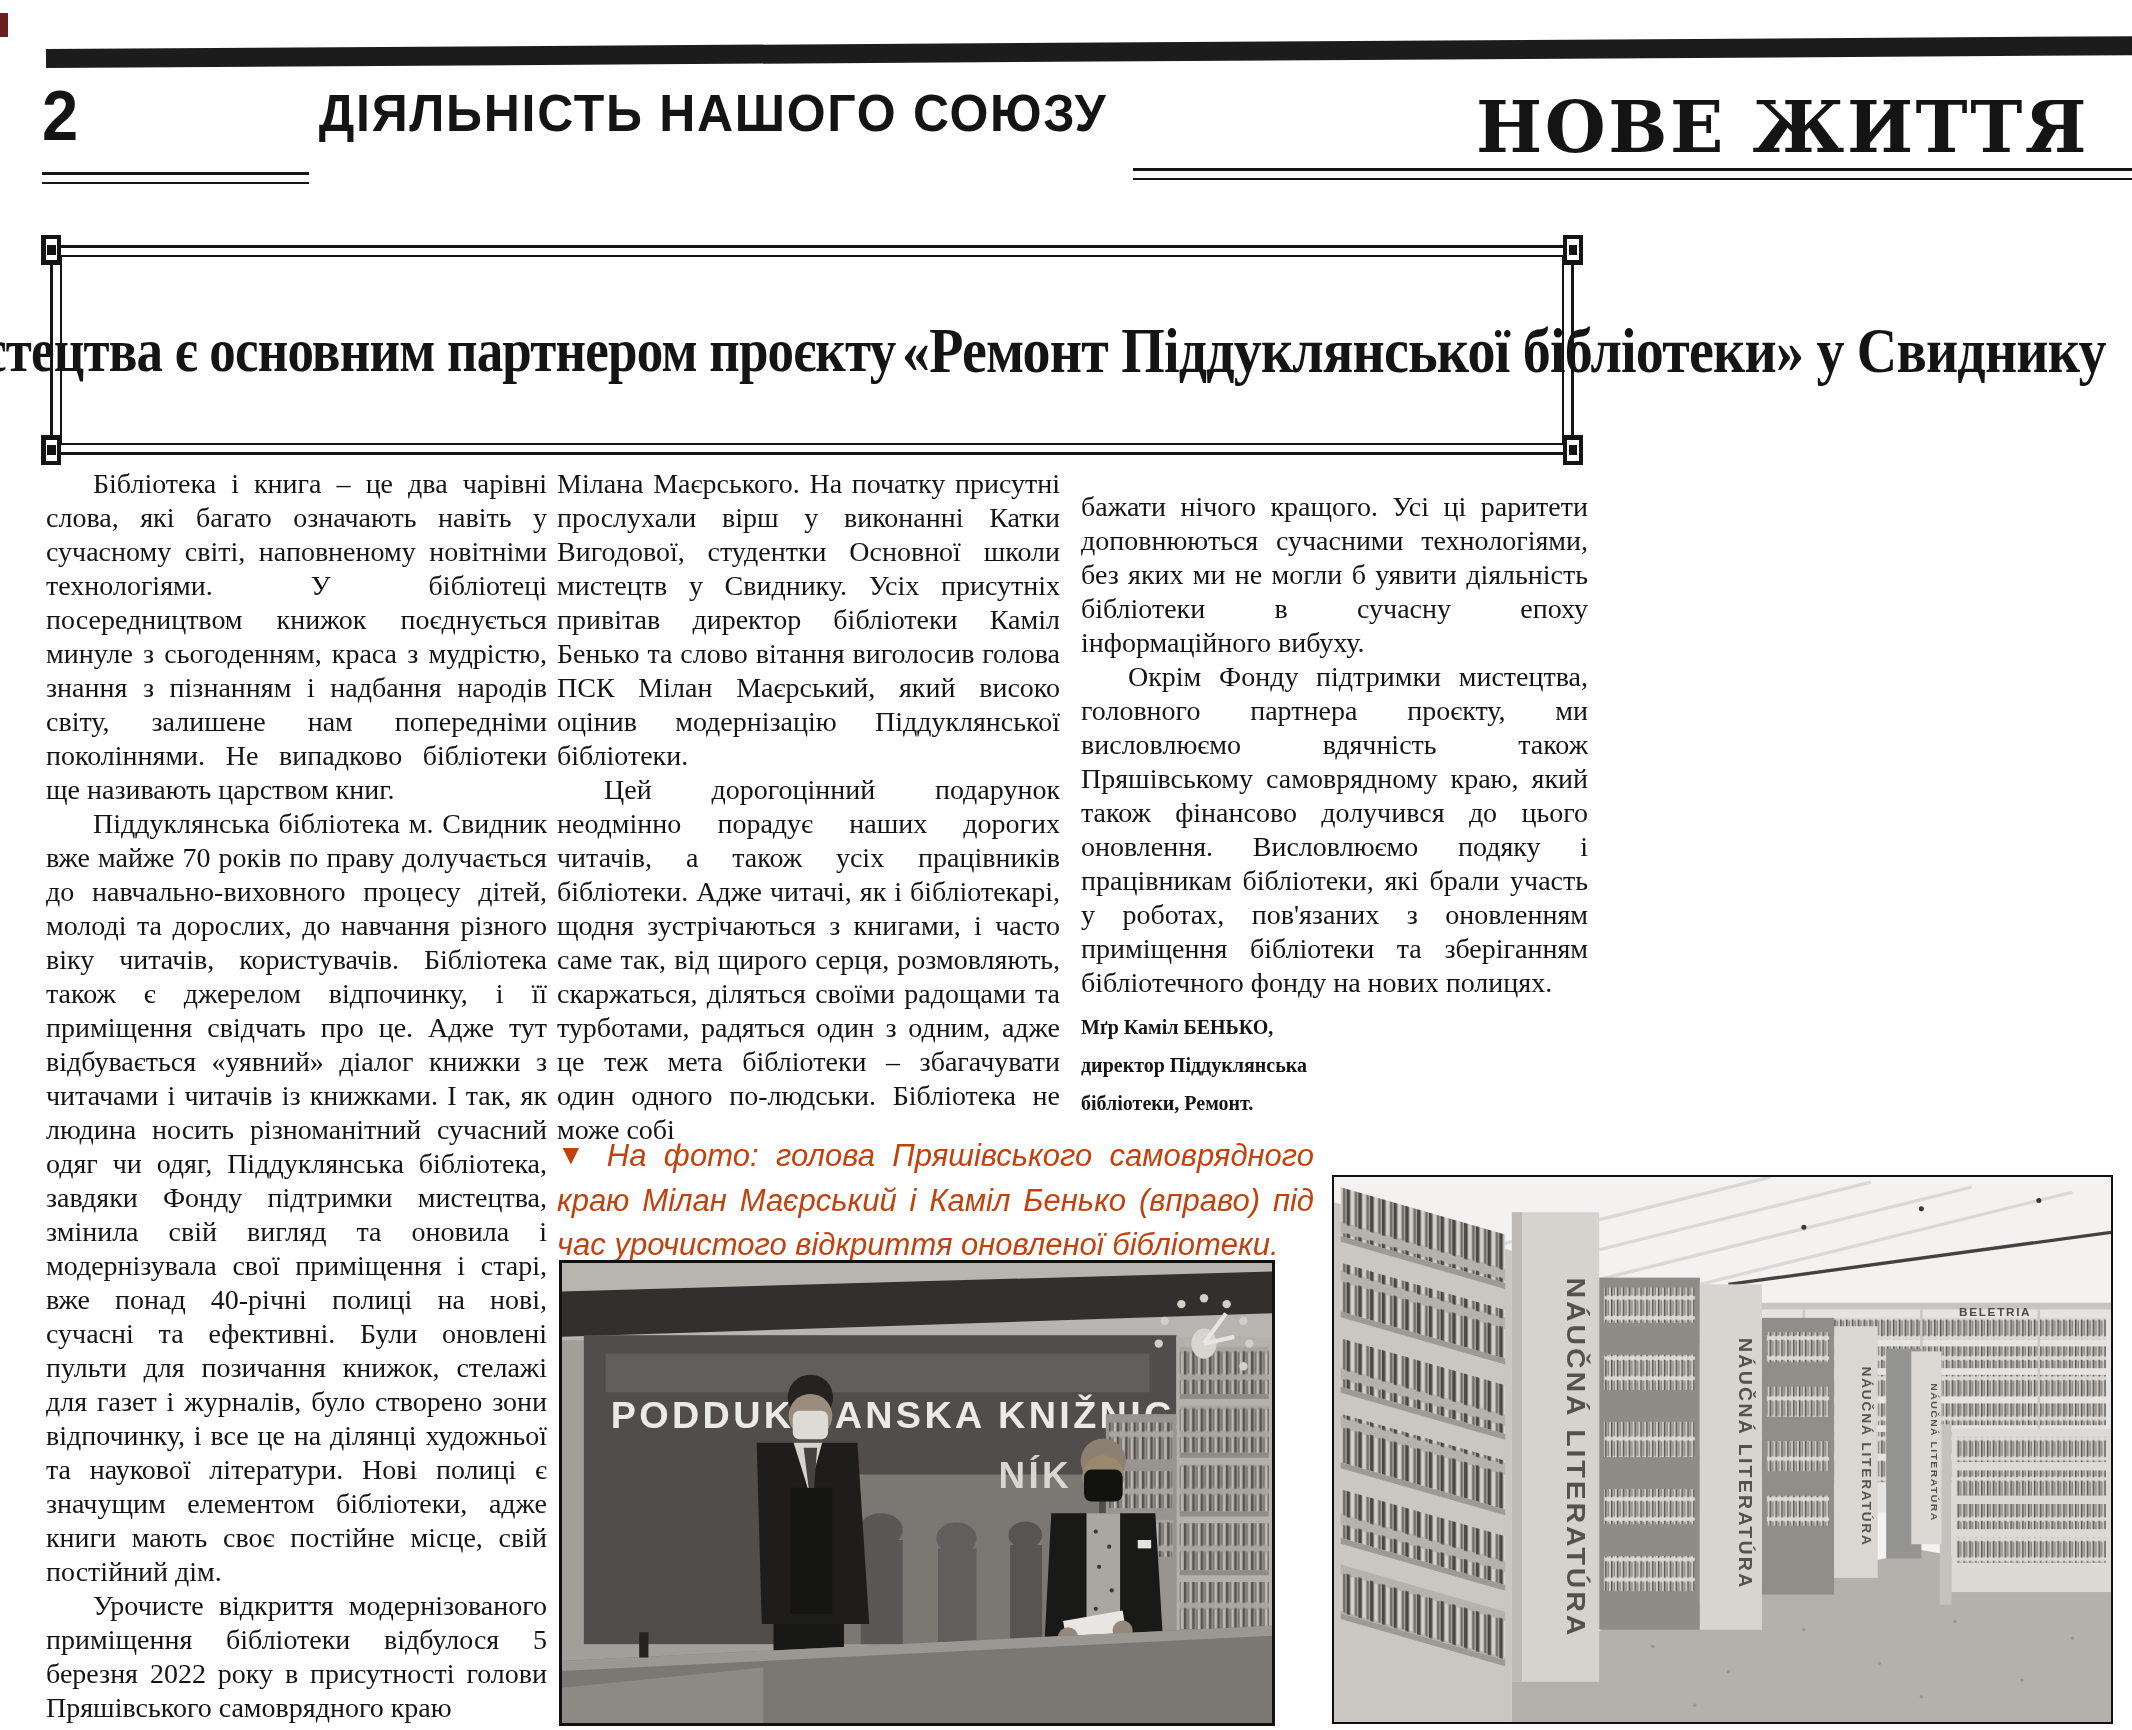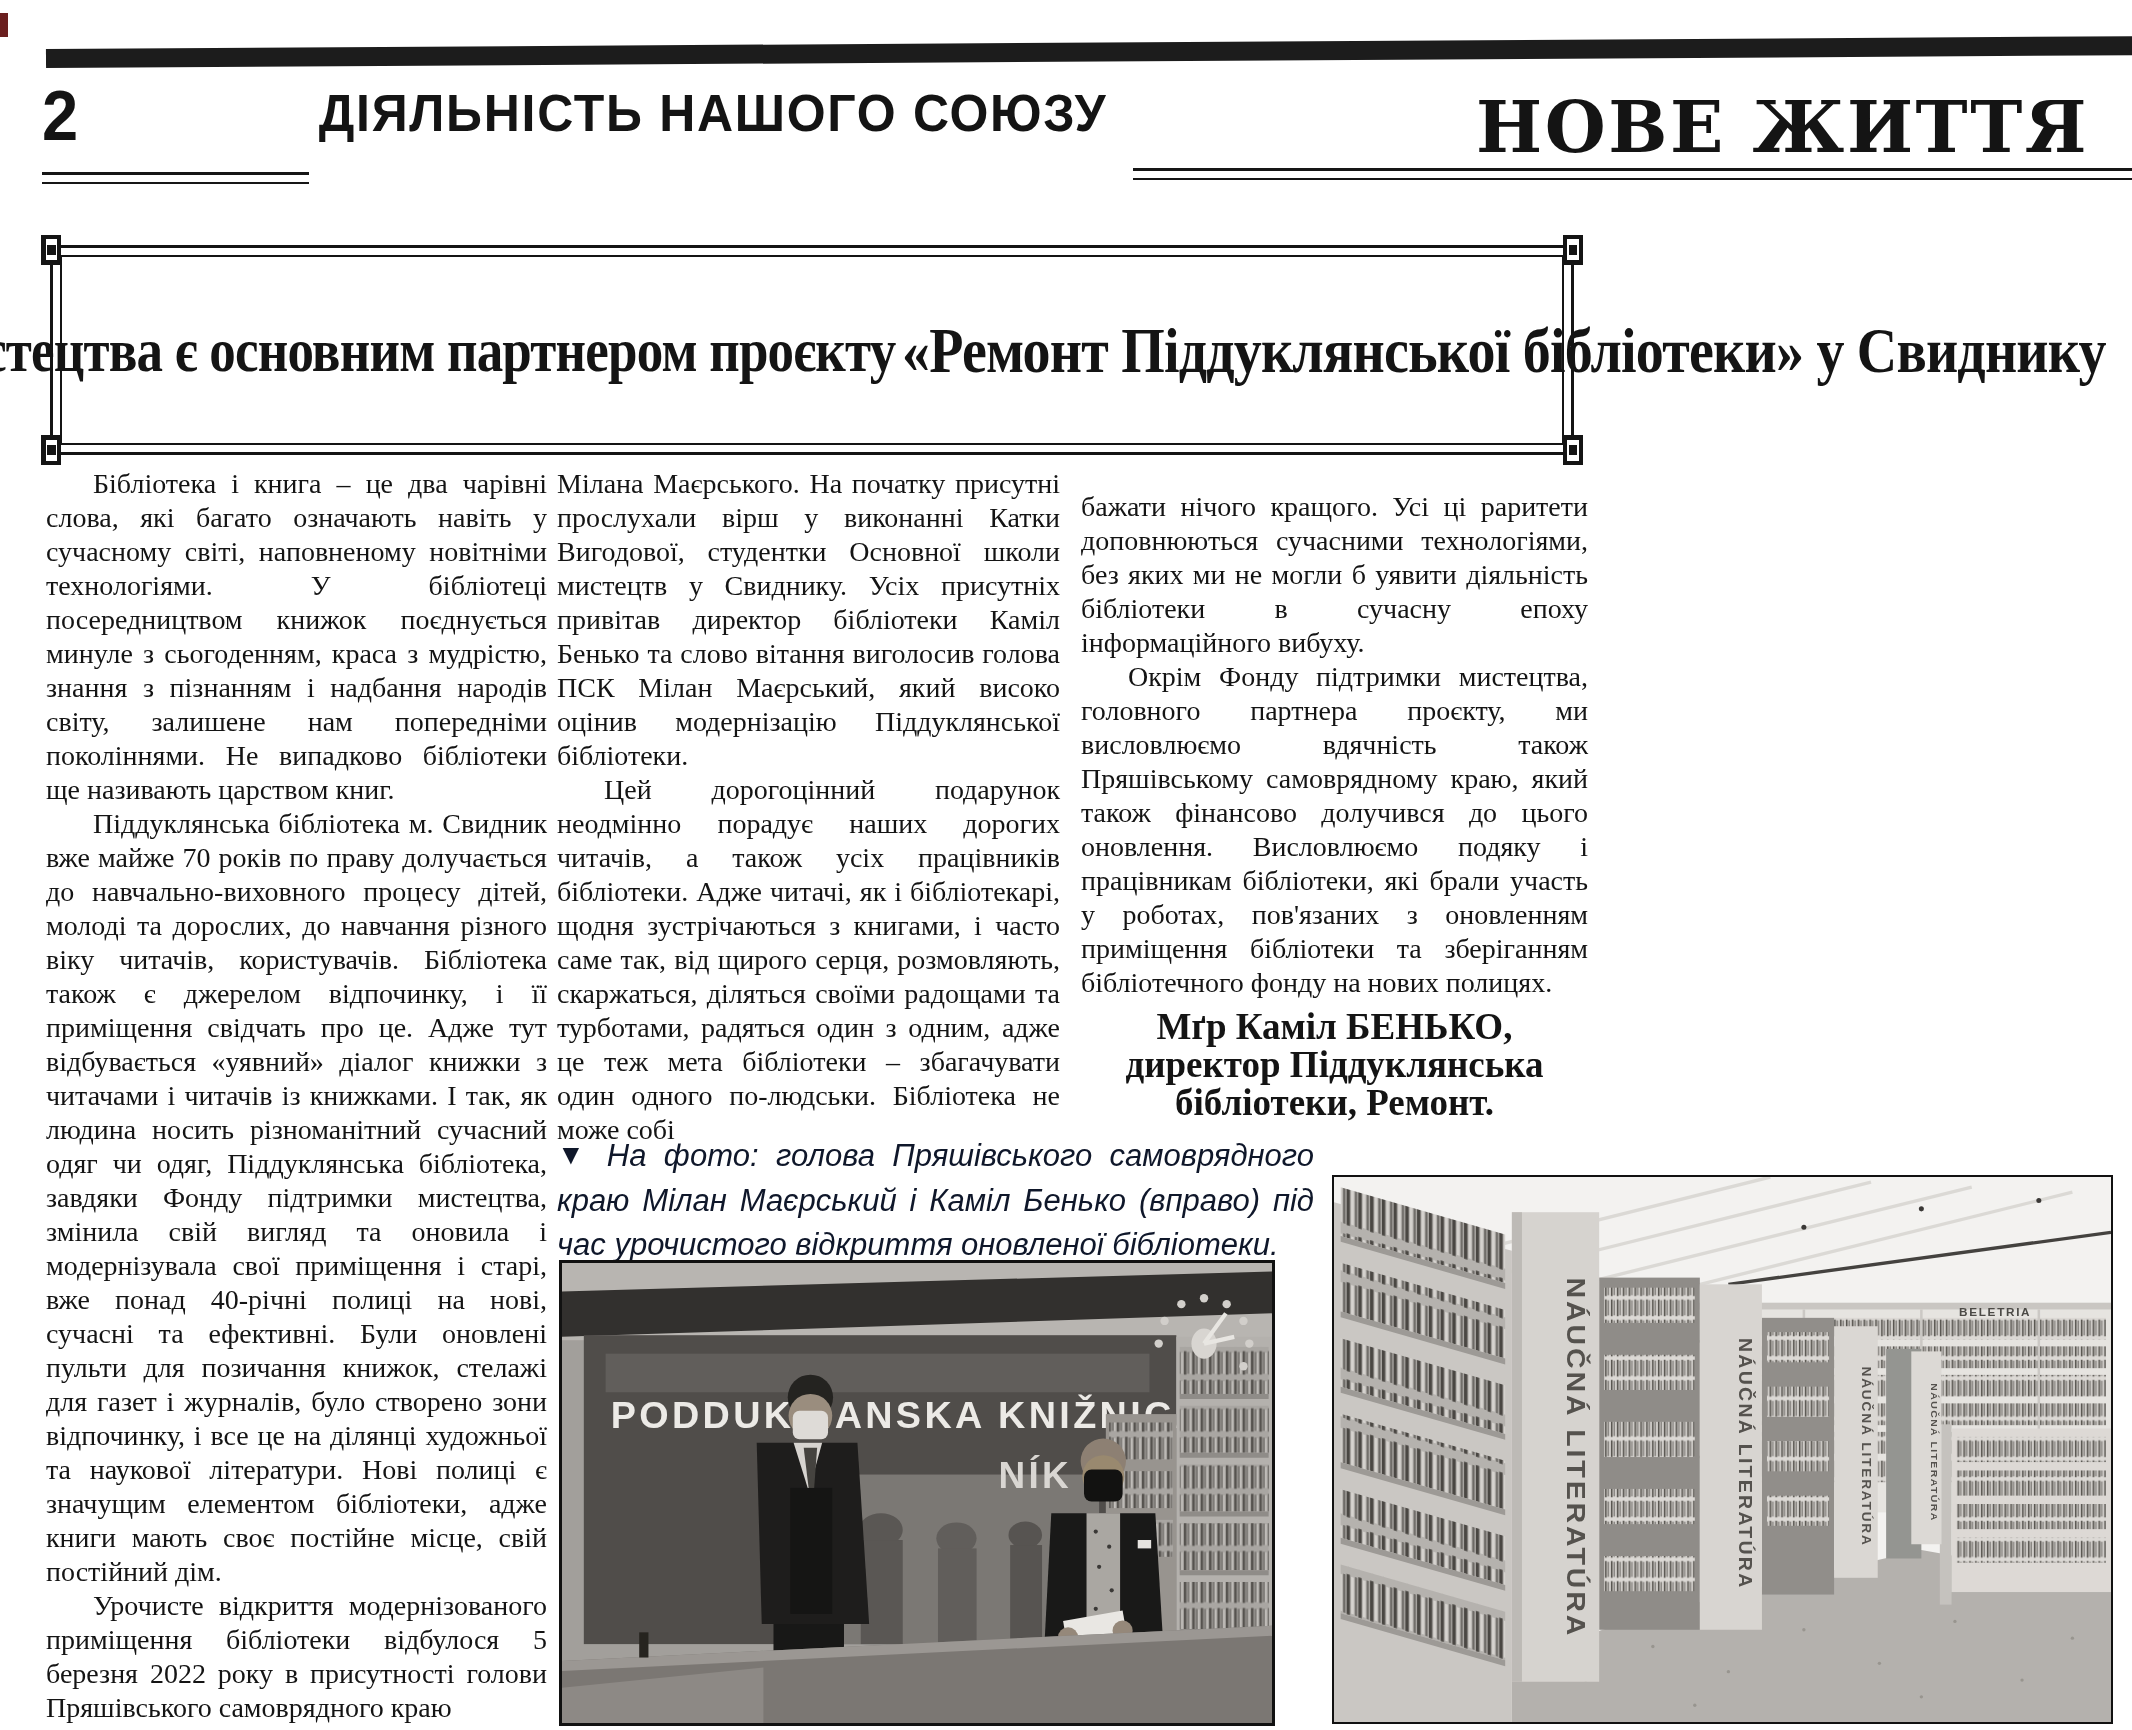--- a/index.html
+++ b/index.html
@@ -38,27 +38,27 @@
   .corn.tl { left:-11.7px; top:-13.4px; } .corn.tr { right:-11.7px; top:-13.4px; }
   .corn.bl { left:-11.7px; bottom:-13.4px; } .corn.br { right:-11.7px; bottom:-13.4px; }
 
   
   .col { position:absolute; top:467px; font-size:28px; line-height:34px; text-align:justify; }
   .col p { margin:0; text-indent:47px; }
   .col p.cont { text-indent:0; }
   #col1 { left:46px;  width:501px; }
   #col2 { left:557px; width:503px; }
   #col3 { left:1081px; width:507px;margin-top:23px; }
-  .signature { margin-top:8.4px; font-weight:bold; text-align:center; font-size:37px; line-height:38px; }
+  .signature { margin-top:8.4px; font-weight:bold; text-align:left; font-size:20px; line-height:38px; }
   .signature div { text-indent:0; }
 
   
   .caption { position:absolute; left:557px; top:1134px; width:757px;
              font-family:"Liberation Sans",sans-serif; font-style:italic;
-             font-size:31px; line-height:44px; text-align:justify; color:#0f172a; }
+             font-size:31px; line-height:44px; text-align:justify; color:#c2410c; }
   .caption .tri { font-style:normal; font-size:28px; margin-right:13.4px; position:relative; top:-2.5px; }
 
   
   .photo { position:absolute; background:#ef4444; }
   .photo svg { display:block; width:100%; height:100%; }
   .photo-left  { left:559px; top:1260px; width:710px; height:460px; border:3.4px solid #111; }
   .photo-right { left:1332px; top:1175px; width:777px; height:545px; border:2.5px solid #111; }
   .svgtext-sans { font-family:"Liberation Sans",sans-serif; font-weight:bold; }
 </style>
 </head>

